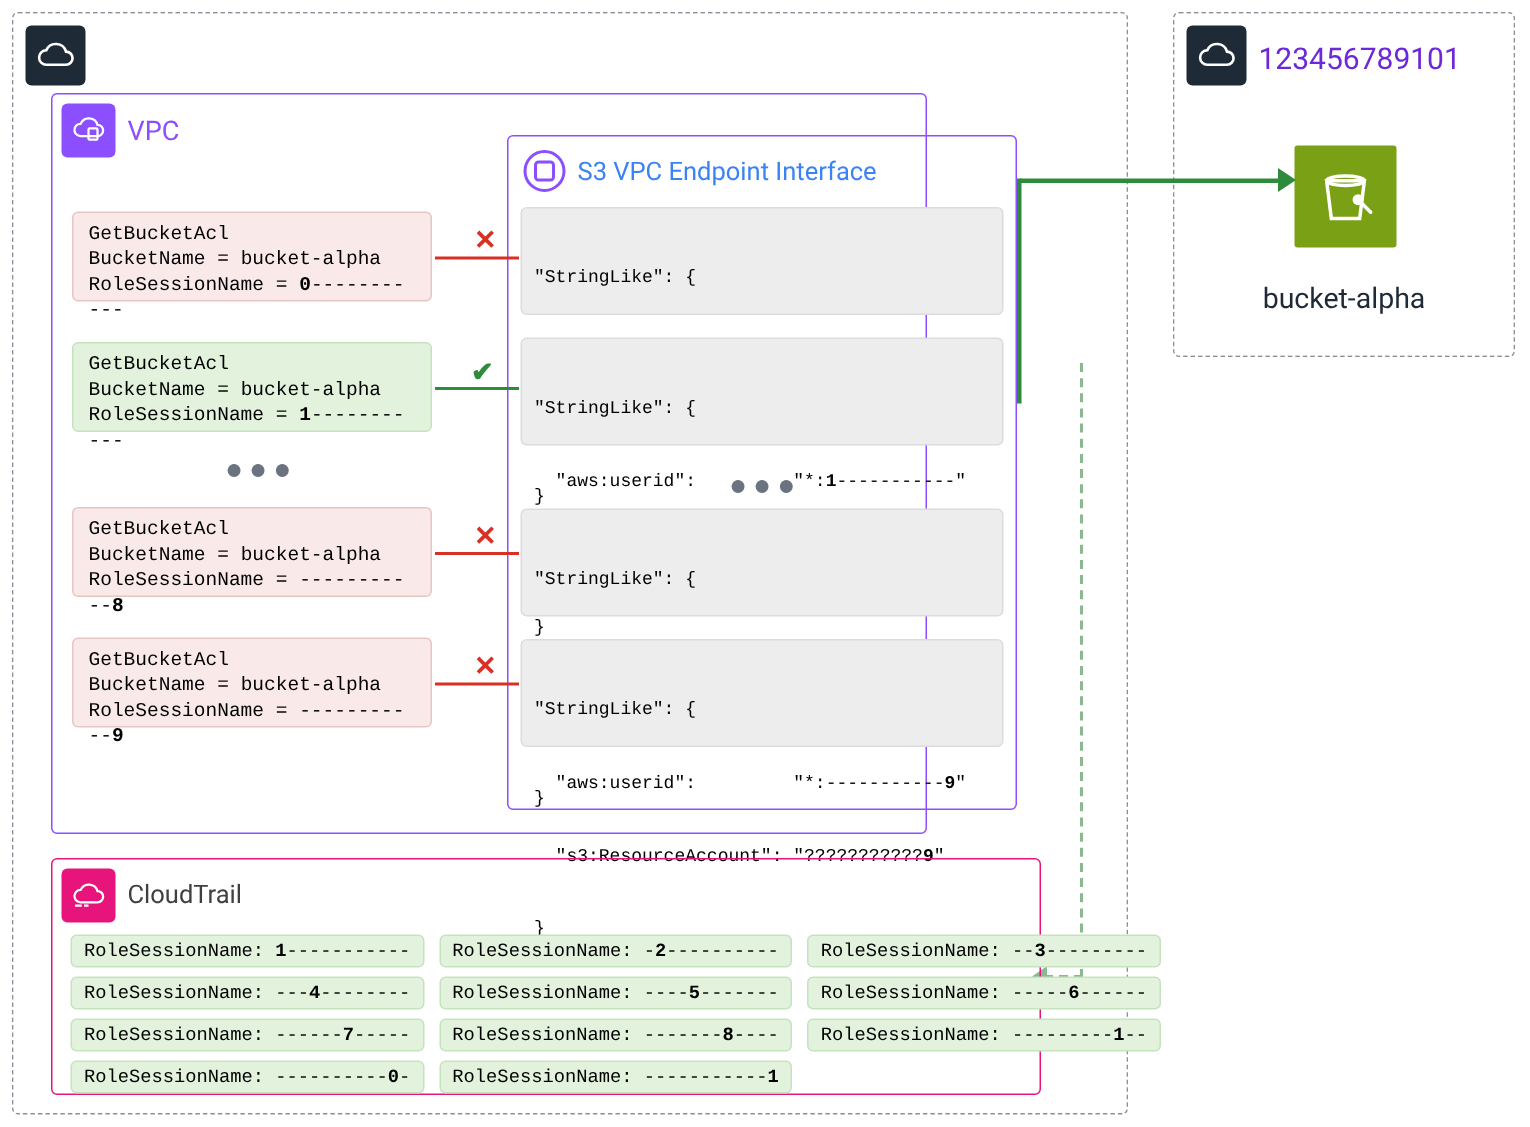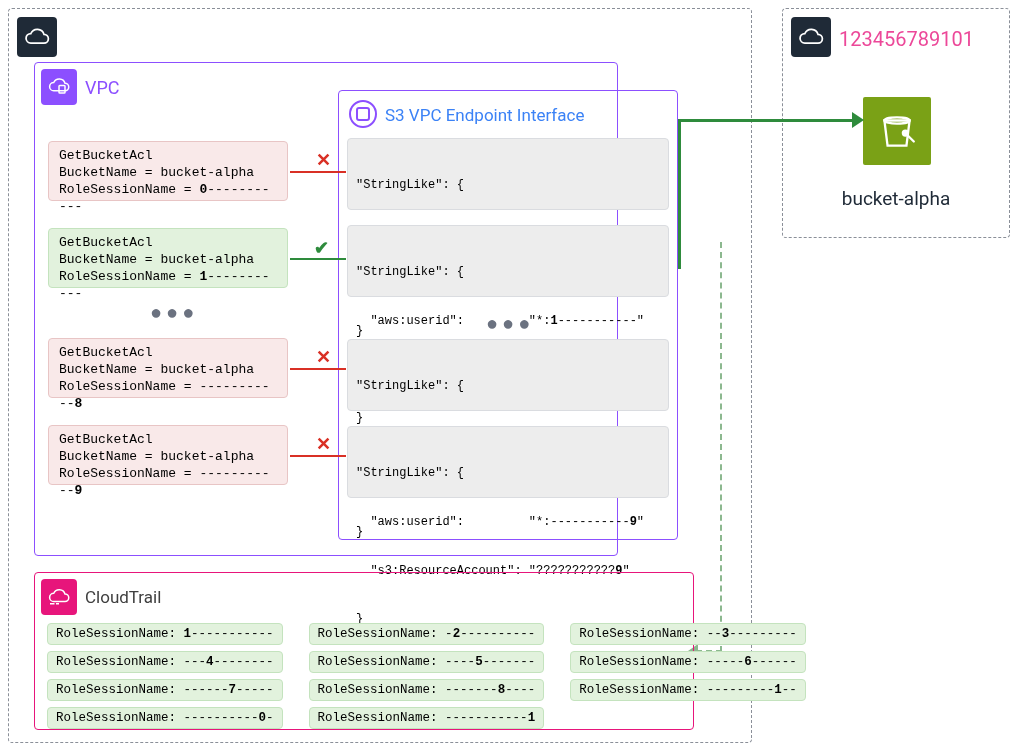--- a/index.html
+++ b/index.html
@@ -47,21 +47,21 @@
     left: 8px; top: 8px;
     width: 40px; height: 40px;
     background: #1f2a37;
     border-radius: 4px;
     display: flex; align-items: center; justify-content: center;
   }
   .right-account-id {
     position: absolute;
     left: 56px; top: 18px;
     font-size: 20px;
-    color: #ec4899;
+    color: #6d28d9;
   }
   .bucket-icon-wrap {
     position: absolute;
     left: 80px; top: 88px;
     width: 68px; height: 68px;
     background: #7aa116;
     display: flex; align-items: center; justify-content: center;
     border-radius: 2px;
   }
   .bucket-svg { width: 42px; height: 42px; stroke: #fff; fill: none; stroke-width: 2.2; }
@@ -206,21 +206,21 @@
     position: absolute;
     left: 50px; top: 14px;
     font-size: 17px;
     color: #404040;
   }
   .ct-grid {
     position: absolute;
     left: 12px; top: 50px; right: 12px;
     display: grid;
     grid-template-columns: repeat(3, 1fr);
-    gap: 6px 26px;
+    gap: 6px 10px;
   }
   .ct-item {
     background: #e2f2dd;
     border: 1px solid #c4e3be;
     border-radius: 4px;
     padding: 3px 8px;
     font-size: 12.5px;
     white-space: pre;
   }
 

